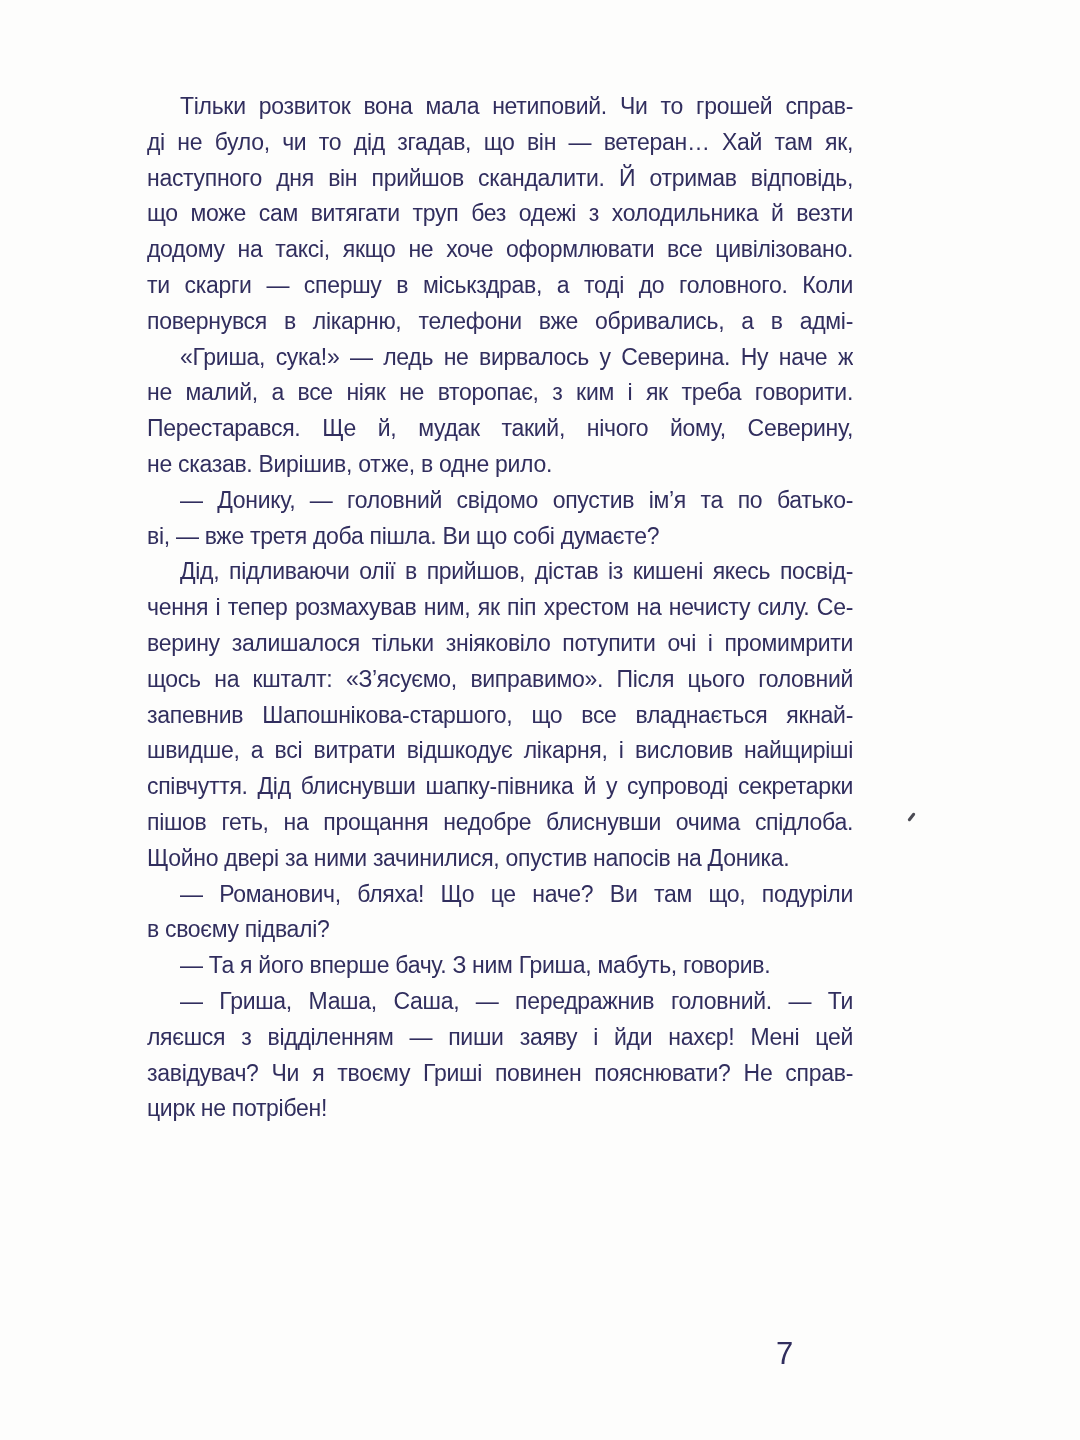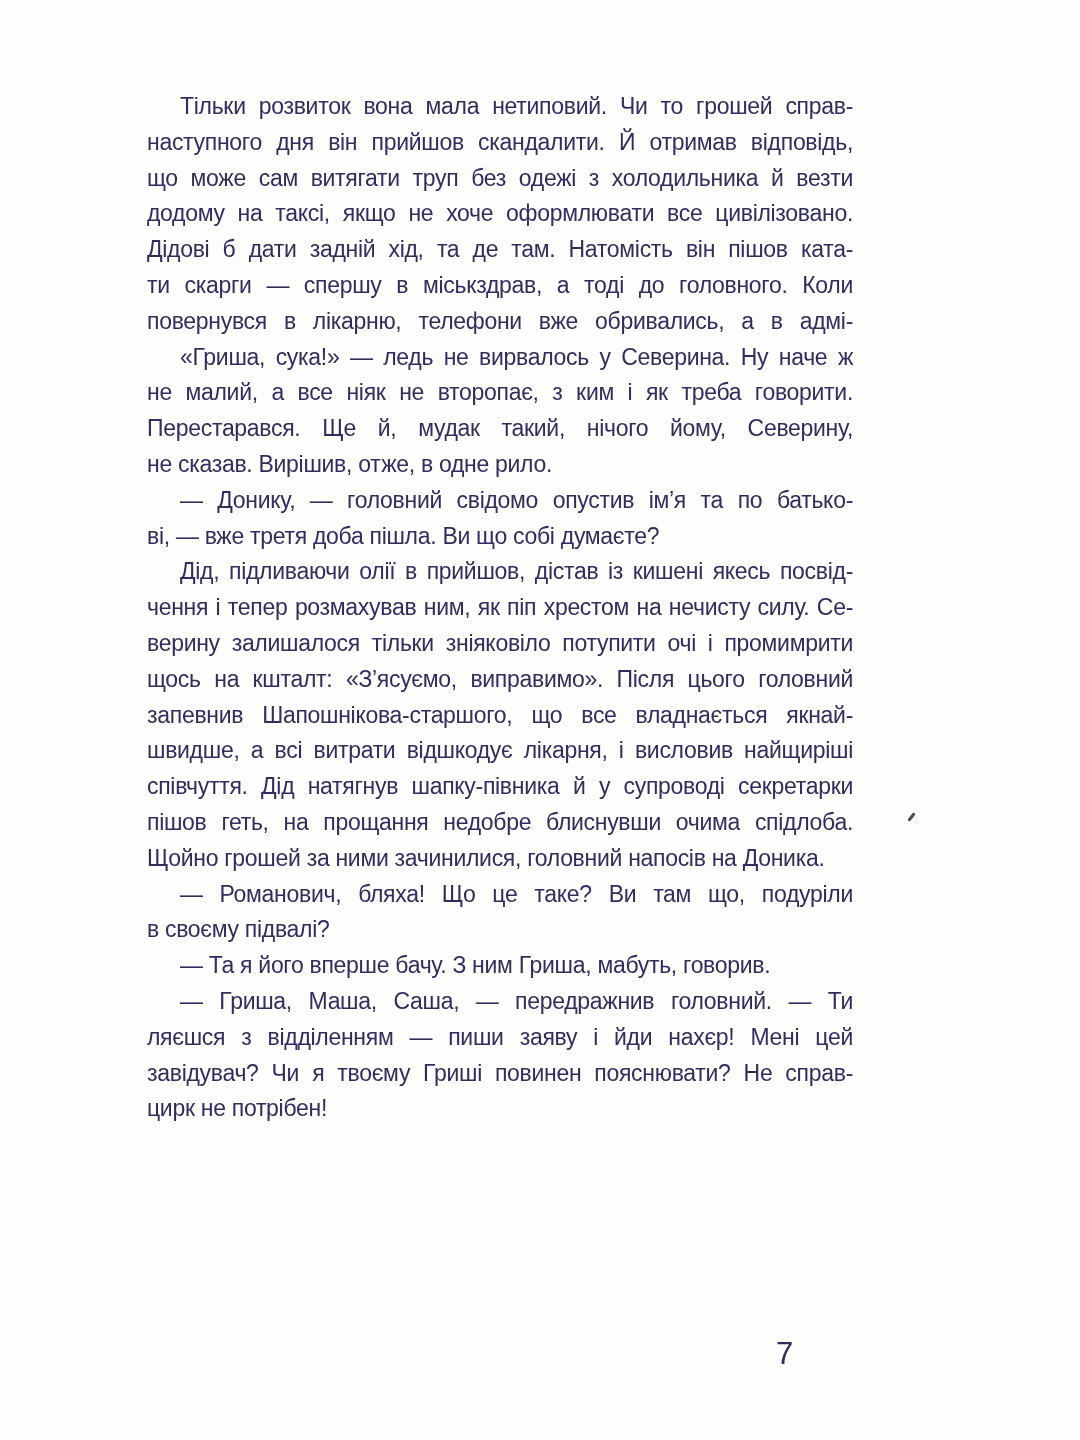--- a/index.html
+++ b/index.html
@@ -69,50 +69,50 @@
     opacity: 0.85;
   }
 </style>
 </head>
 <body>
 
 <div class="page">
   <main class="text-block">
       <div class="para">
         <div class="line first">Тільки розвиток вона мала нетиповий. Чи то грошей справ-</div>
+        <div class="line">ді не було, чи то дід згадав, що він — ветеран… Хай там як,</div>
         <div class="line">наступного дня він прийшов скандалити. Й отримав відповідь,</div>
         <div class="line">що може сам витягати труп без одежі з холодильника й везти</div>
         <div class="line">додому на таксі, якщо не хоче оформлювати все цивілізовано.</div>
-        <div class="line">Дідові б дати задній хід, та де там. Натомість він пішов ката-</div>
         <div class="line">ти скарги — спершу в міськздрав, а тоді до головного. Коли</div>
         <div class="line">повернувся в лікарню, телефони вже обривались, а в адмі-</div>
       </div>
       <div class="para">
         <div class="line first">«Гриша, сука!» — ледь не вирвалось у Северина. Ну наче ж</div>
         <div class="line">не малий, а все ніяк не второпає, з ким і як треба говорити.</div>
         <div class="line">Перестарався. Ще й, мудак такий, нічого йому, Северину,</div>
         <div class="line last">не сказав. Вирішив, отже, в одне рило.</div>
       </div>
       <div class="para">
         <div class="line first">— Донику, — головний свідомо опустив ім’я та по батько-</div>
         <div class="line last">ві, — вже третя доба пішла. Ви що собі думаєте?</div>
       </div>
       <div class="para">
         <div class="line first">Дід, підливаючи олії в прийшов, дістав із кишені якесь посвід-</div>
         <div class="line">чення і тепер розмахував ним, як піп хрестом на нечисту силу. Се-</div>
         <div class="line">верину залишалося тільки зніяковіло потупити очі і промимрити</div>
         <div class="line">щось на кшталт: «З’ясуємо, виправимо». Після цього головний</div>
         <div class="line">запевнив Шапошнікова-старшого, що все владнається якнай-</div>
         <div class="line">швидше, а всі витрати відшкодує лікарня, і висловив найщиріші</div>
-        <div class="line">співчуття. Дід натягнув шапку-півника й у супроводі секретарки</div>
+        <div class="line">співчуття. Дід блиснувши шапку-півника й у супроводі секретарки</div>
         <div class="line">пішов геть, на прощання недобре блиснувши очима спідлоба.</div>
-        <div class="line last">Щойно грошей за ними зачинилися, головний напосів на Доника.</div>
+        <div class="line last">Щойно двері за ними зачинилися, опустив напосів на Доника.</div>
       </div>
       <div class="para">
-        <div class="line first">— Романович, бляха! Що це таке? Ви там що, подуріли</div>
+        <div class="line first">— Романович, бляха! Що це наче? Ви там що, подуріли</div>
         <div class="line last">в своєму підвалі?</div>
       </div>
       <div class="para">
         <div class="line first last">— Та я його вперше бачу. З ним Гриша, мабуть, говорив.</div>
       </div>
       <div class="para">
         <div class="line first">— Гриша, Маша, Саша, — передражнив головний. — Ти</div>
         <div class="line">ляєшся з відділенням — пиши заяву і йди нахєр! Мені цей</div>
         <div class="line">завідувач? Чи я твоєму Гриші повинен пояснювати? Не справ-</div>
         <div class="line last">цирк не потрібен!</div>

